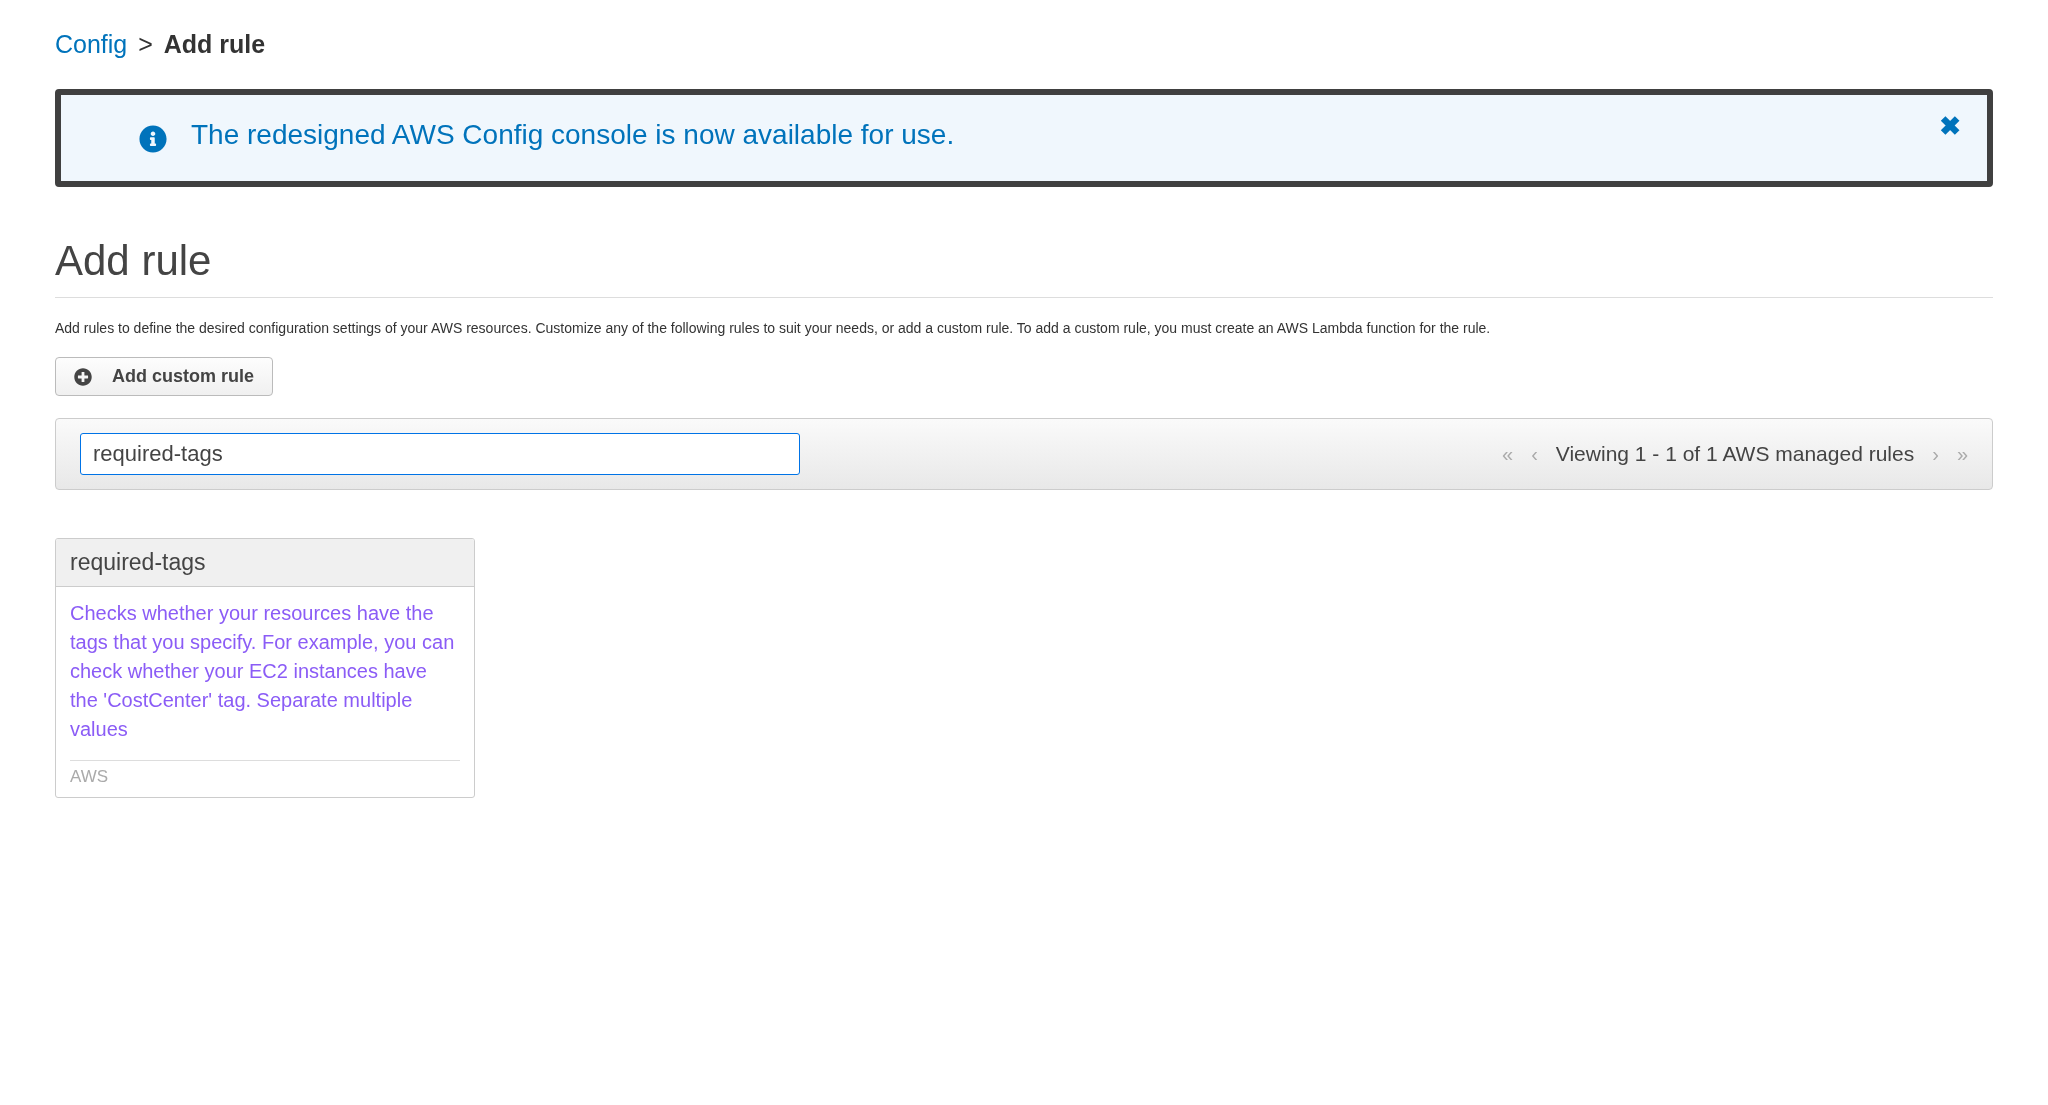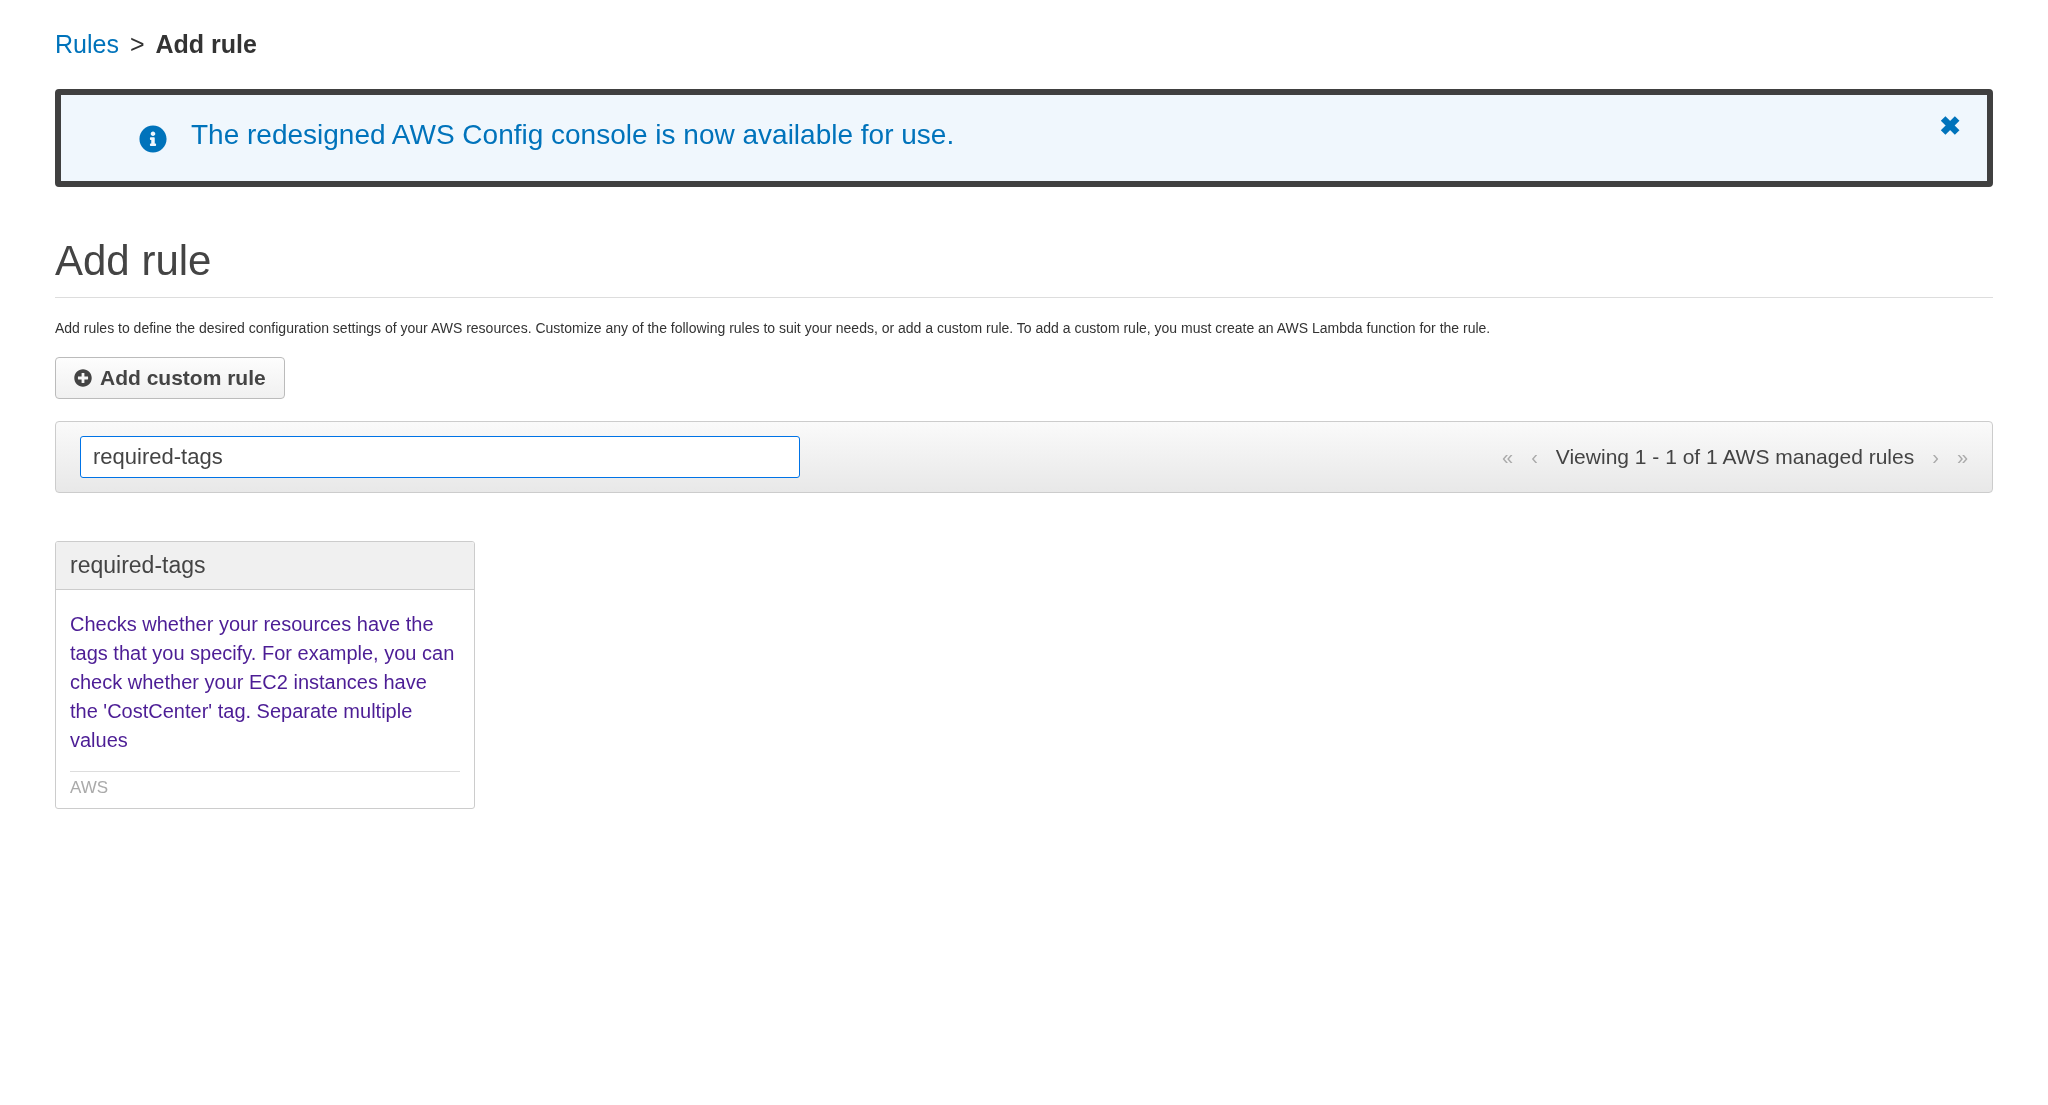--- a/index.html
+++ b/index.html
@@ -72,23 +72,23 @@
     font-size: 14px;
     color: #333;
     line-height: 1.5;
     margin-bottom: 18px;
   }
 
   
   .btn {
     display: inline-flex;
     align-items: center;
-    gap: 8px;
+    gap: 20px;
     padding: 8px 18px;
-    font-size: 21px;
+    font-size: 18px;
     font-weight: 700;
     color: #444;
     background: linear-gradient(#fdfdfd, #f0f0f0);
     border: 1px solid #bbb;
     border-radius: 4px;
     cursor: pointer;
   }
   .plus-icon {
     width: 18px; height: 18px;
     display: inline-flex;
@@ -143,41 +143,41 @@
     overflow: hidden;
   }
   .rule-card-header {
     background: #f0f0f0;
     border-bottom: 1px solid #ccc;
     padding: 10px 14px;
     font-size: 23px;
     color: #444;
   }
   .rule-card-body {
-    padding: 20px 14px 6px 14px;
+    padding: 12px 14px 6px 14px;
     font-size: 20px;
-    color: #4c1d95;
+    color: #8b5cf6;
     line-height: 1.45;
   }
   .rule-card-footer {
     margin: 10px 14px 10px 14px;
     border-top: 1px solid #ddd;
     padding-top: 6px;
     font-size: 17px;
     color: #aaa;
   }
 </style>
 </head>
 <body>
 
 
 
 
 <div class="breadcrumb">
-  <a href="#">Rules</a>
+  <a href="#">Config</a>
   <span class="sep">&gt;</span>
   <span class="current">Add rule</span>
 </div>
 
 
 <div class="banner">
   <span class="info-icon">
     <svg viewBox="0 0 512 512" width="28" height="28" fill="currentColor">
         <path d="M256 8C119 8 8 119 8 256s111 248 248 248 248-111 248-248S393 8 256 8zm0 110c23.2 0 42 18.8 42 42s-18.8 42-42 42-42-18.8-42-42 18.8-42 42-42zm56 254c0 6.6-5.4 12-12 12h-88c-6.6 0-12-5.4-12-12v-24c0-6.6 5.4-12 12-12h12v-64h-12c-6.6 0-12-5.4-12-12v-24c0-6.6 5.4-12 12-12h64c6.6 0 12 5.4 12 12v100h12c6.6 0 12 5.4 12 12v24z"></path>
       </svg>

